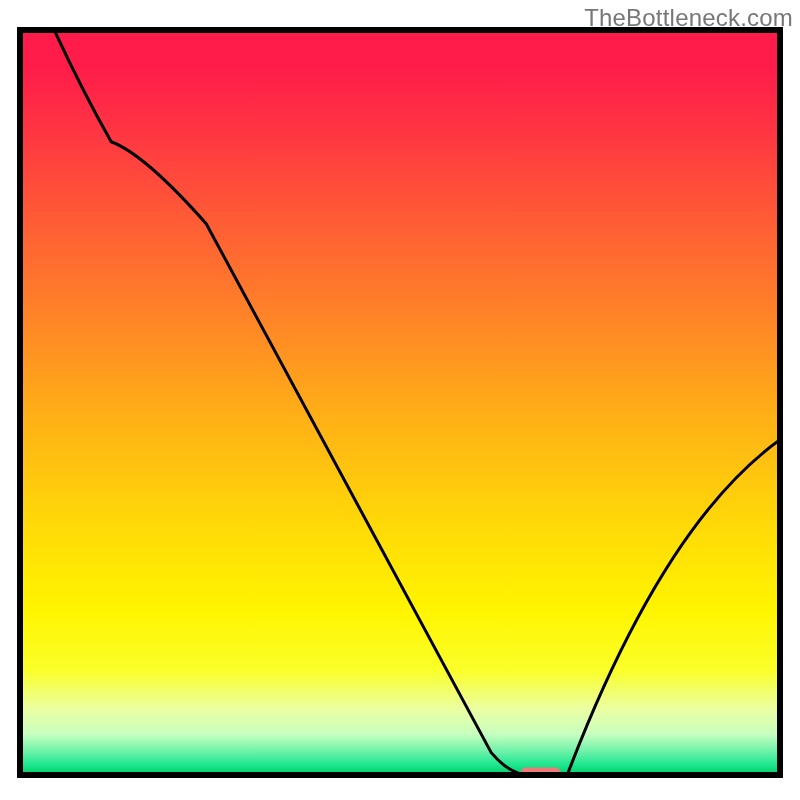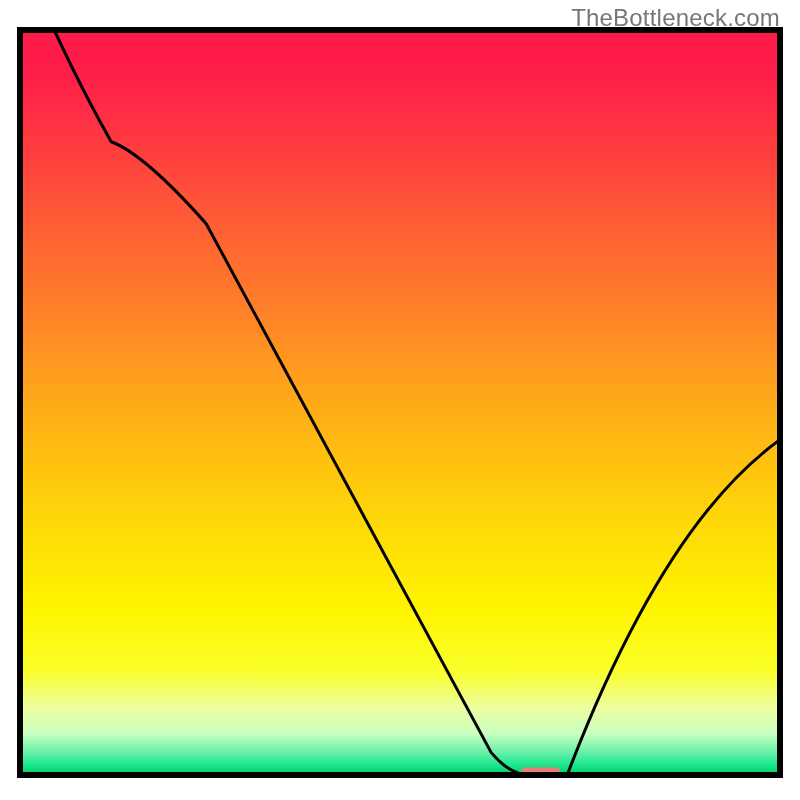--- a/index.html
+++ b/index.html
@@ -11,21 +11,21 @@
     font-family: Arial, Helvetica, sans-serif;
   }
   .chart-container {
     position: relative;
     width: 800px;
     height: 800px;
   }
   .watermark {
     position: absolute;
     top: 4px;
-    right: 20px;
+    right: 7px;
     font-size: 24px;
     font-weight: 500;
     color: #777777;
     letter-spacing: 0.2px;
     z-index: 10;
   }
   svg {
     display: block;
   }
 </style>

